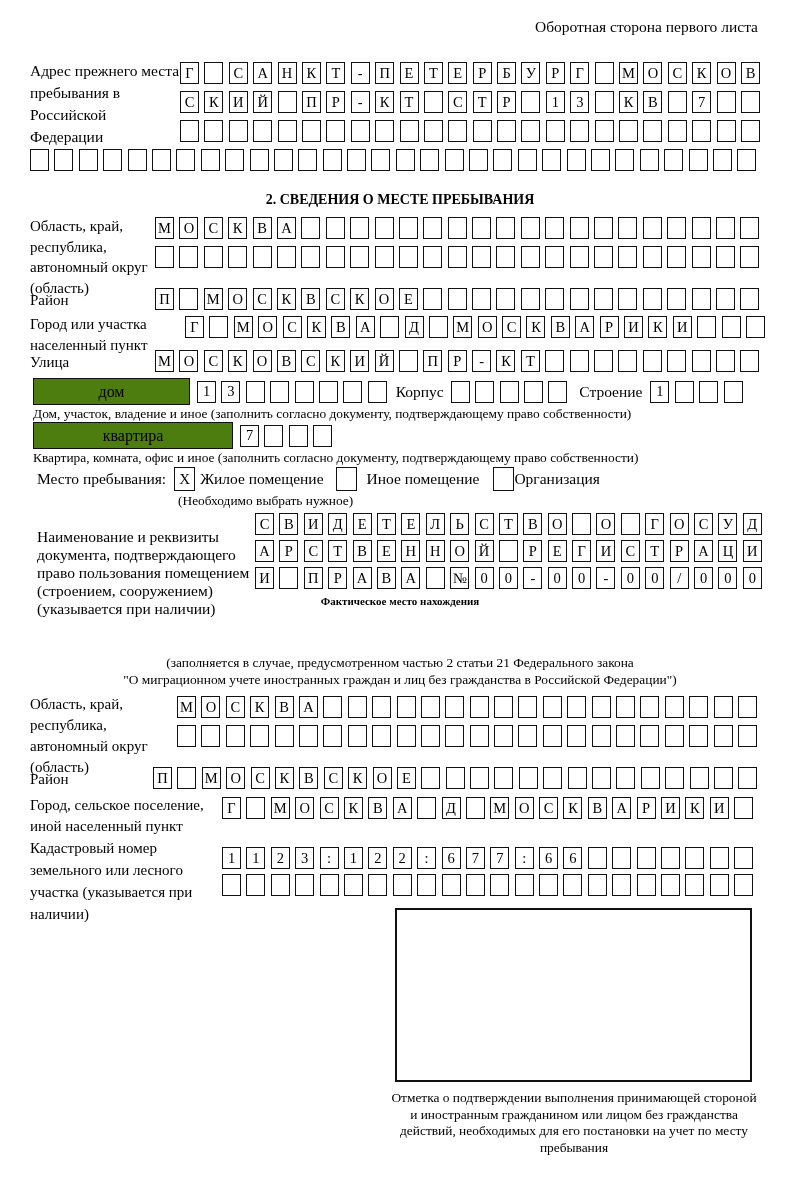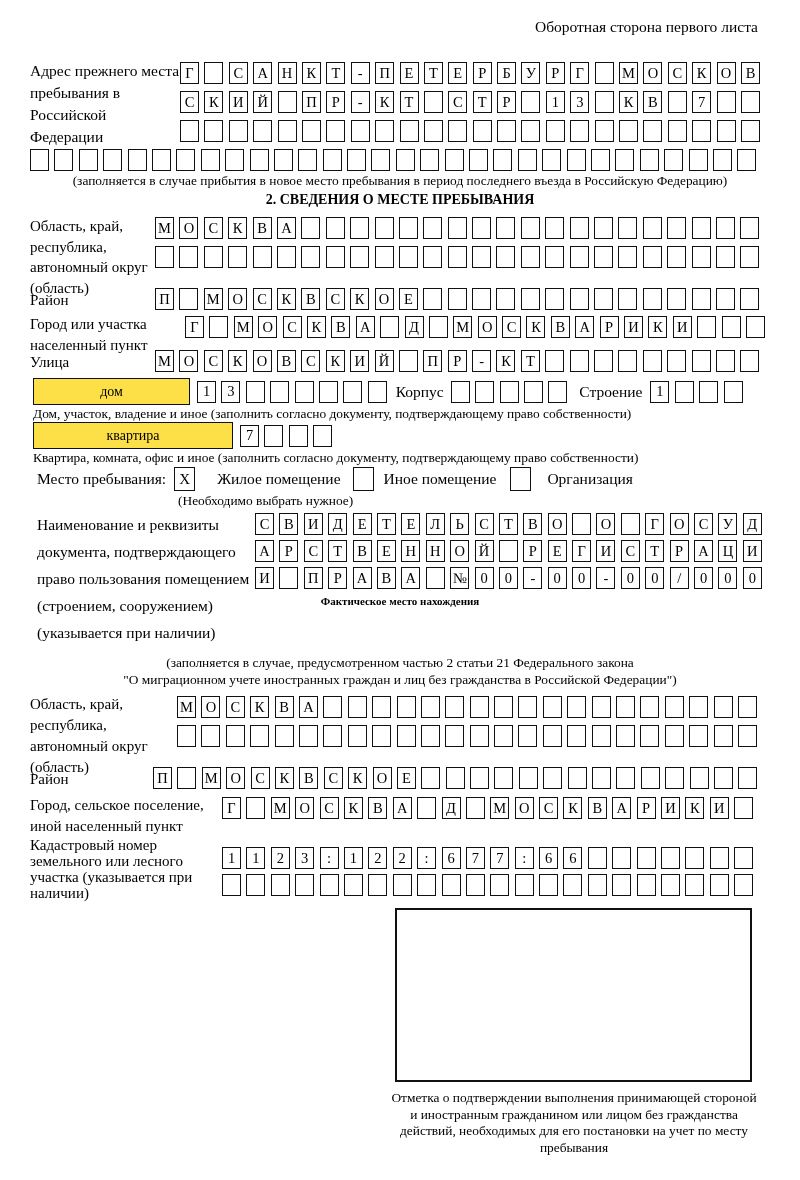--- a/index.html
+++ b/index.html
@@ -11,21 +11,21 @@
   .lbl{font-size:15.5px;line-height:22px;}
   .lbl-tight{font-size:15px;line-height:20.5px;}
   .cellrow{display:flex;gap:5.4px;}
   .cell{
     box-sizing:border-box;flex:0 0 19px;width:19px;height:22px;
     border:1.7px solid #111;display:flex;align-items:center;justify-content:center;
     font-size:14.5px;line-height:1;background:#fff;
   }
   .fieldbox{
     box-sizing:border-box;border:1.7px solid #111;height:27px;
-    display:flex;align-items:center;justify-content:center;font-size:14px;background:#fde047;
+    display:flex;align-items:center;justify-content:center;font-size:16px;background:#4d7c0f;
   }
   .note{font-size:13.4px;line-height:16px;}
   .center{text-align:center;width:100%;left:0;}
   .bold{font-weight:bold;}
   .inline-row{display:flex;align-items:center;}
   .checkbox{
     box-sizing:border-box;width:21px;height:24px;border:1.7px solid #111;
     display:flex;align-items:center;justify-content:center;font-size:15px;background:#fff;
   }
   .stamp{box-sizing:border-box;border:2px solid #111;background:#fff;}
@@ -141,21 +141,20 @@
       <span class="cell"></span>
       <span class="cell"></span>
       <span class="cell"></span>
       <span class="cell"></span>
       <span class="cell"></span>
       <span class="cell"></span>
       <span class="cell"></span>
       <span class="cell"></span>
       <span class="cell"></span>
     </div>
-  <div class="abs note center" style="top:173px;">(заполняется в случае прибытия в новое место пребывания в период последнего въезда в Российскую Федерацию)</div>
 
   <div class="abs bold center" style="top:192px;font-size:14px;">2. СВЕДЕНИЯ О МЕСТЕ ПРЕБЫВАНИЯ</div>
 
   <div class="abs lbl-tight" style="top:216px;left:30px;width:118px;">Область, край, республика, автономный округ (область)</div>
   <div class="abs cellrow" style="top:217px;left:155px;">
       <span class="cell">М</span>
       <span class="cell">О</span>
       <span class="cell">С</span>
       <span class="cell">К</span>
       <span class="cell">В</span>
@@ -331,29 +330,29 @@
         <span class="cell"></span>
         <span class="cell"></span>
         <span class="cell"></span>
       </div>
   </div>
   <div class="abs note" style="top:450px;left:33px;">Квартира, комната, офис и иное (заполнить согласно документу, подтверждающему право собственности)</div>
 
   <div class="abs inline-row" style="top:467px;left:37px;">
     <span class="lbl">Место пребывания:</span>
     <span class="checkbox" style="margin-left:8px;">X</span>
-    <span class="lbl" style="margin-left:22px;">Жилое помещение</span>
+    <span class="lbl" style="margin-left:5px;">Жилое помещение</span>
     <span class="checkbox" style="margin-left:12px;"></span>
     <span class="lbl" style="margin-left:10px;">Иное помещение</span>
     <span class="checkbox" style="margin-left:14px;"></span>
-    <span class="lbl" style="margin-left:16px;">Организация</span>
+    <span class="lbl" style="">Организация</span>
   </div>
   <div class="abs note" style="top:493px;left:178px;">(Необходимо выбрать нужное)</div>
 
-  <div class="abs lbl" style="top:511px;left:37px;width:215px;line-height:27px;">Наименование и реквизиты документа, подтверждающего право пользования помещением (строением, сооружением) (указывается при наличии)</div>
+  <div class="abs lbl" style="top:528px;left:37px;width:215px;line-height:18px;">Наименование и реквизиты документа, подтверждающего право пользования помещением (строением, сооружением) (указывается при наличии)</div>
   <div class="abs cellrow" style="top:513px;left:255px;">
       <span class="cell">С</span>
       <span class="cell">В</span>
       <span class="cell">И</span>
       <span class="cell">Д</span>
       <span class="cell">Е</span>
       <span class="cell">Т</span>
       <span class="cell">Е</span>
       <span class="cell">Л</span>
       <span class="cell">Ь</span>
@@ -523,21 +522,21 @@
       <span class="cell">К</span>
       <span class="cell">В</span>
       <span class="cell">А</span>
       <span class="cell">Р</span>
       <span class="cell">И</span>
       <span class="cell">К</span>
       <span class="cell">И</span>
       <span class="cell"></span>
     </div>
 
-  <div class="abs lbl-tight" style="top:837px;left:30px;width:180px;line-height:16px;">Кадастровый номер земельного или лесного участка (указывается при наличии)</div>
+  <div class="abs lbl-tight" style="top:837px;left:30px;width:180px;line-height:22px;">Кадастровый номер земельного или лесного участка (указывается при наличии)</div>
   <div class="abs cellrow" style="top:847px;left:222px;">
       <span class="cell">1</span>
       <span class="cell">1</span>
       <span class="cell">2</span>
       <span class="cell">3</span>
       <span class="cell">:</span>
       <span class="cell">1</span>
       <span class="cell">2</span>
       <span class="cell">2</span>
       <span class="cell">:</span>

